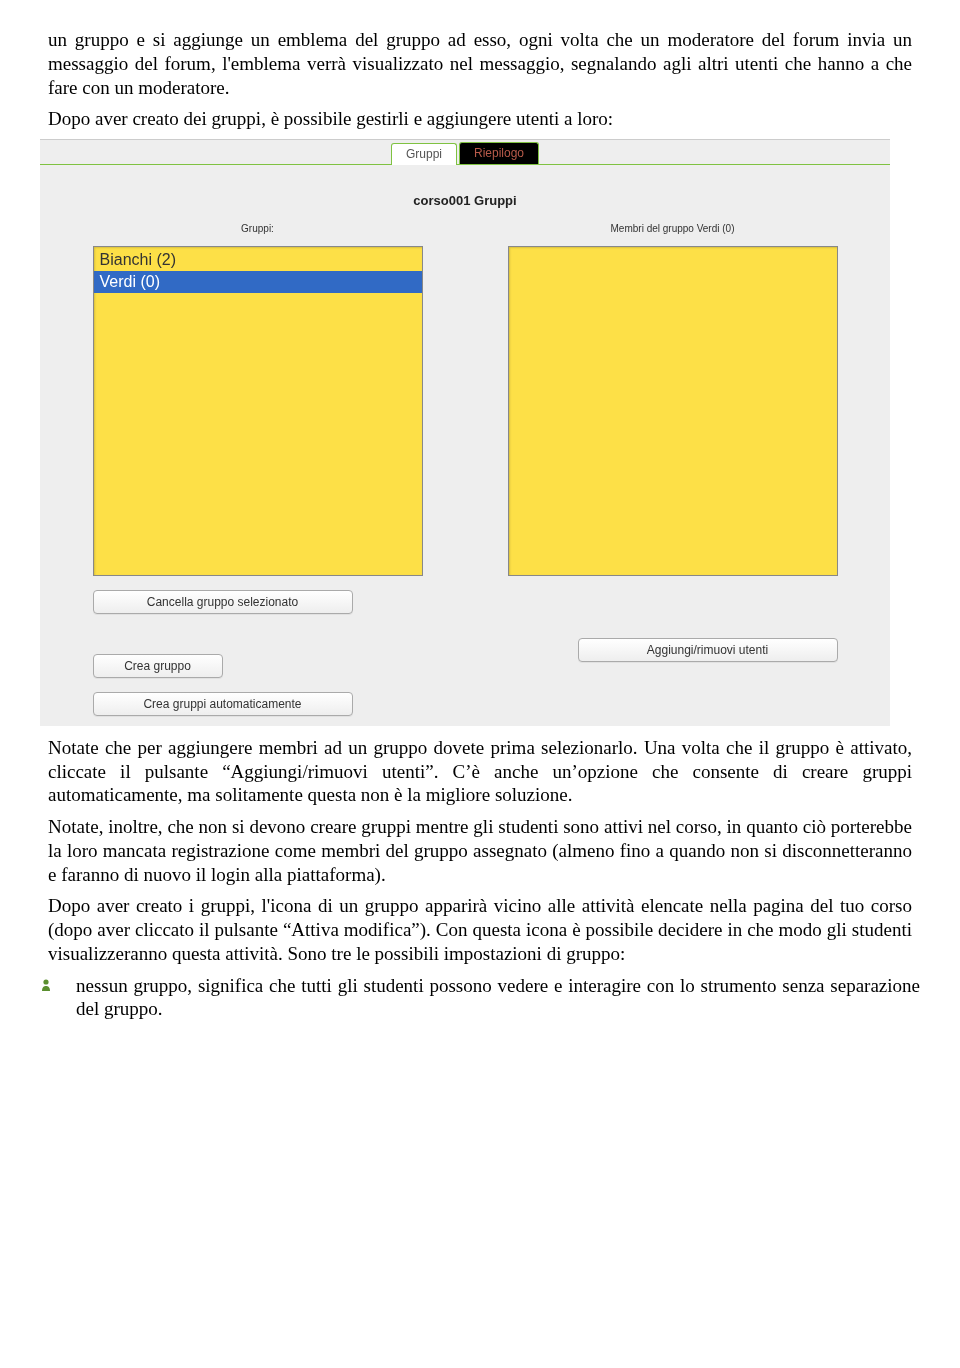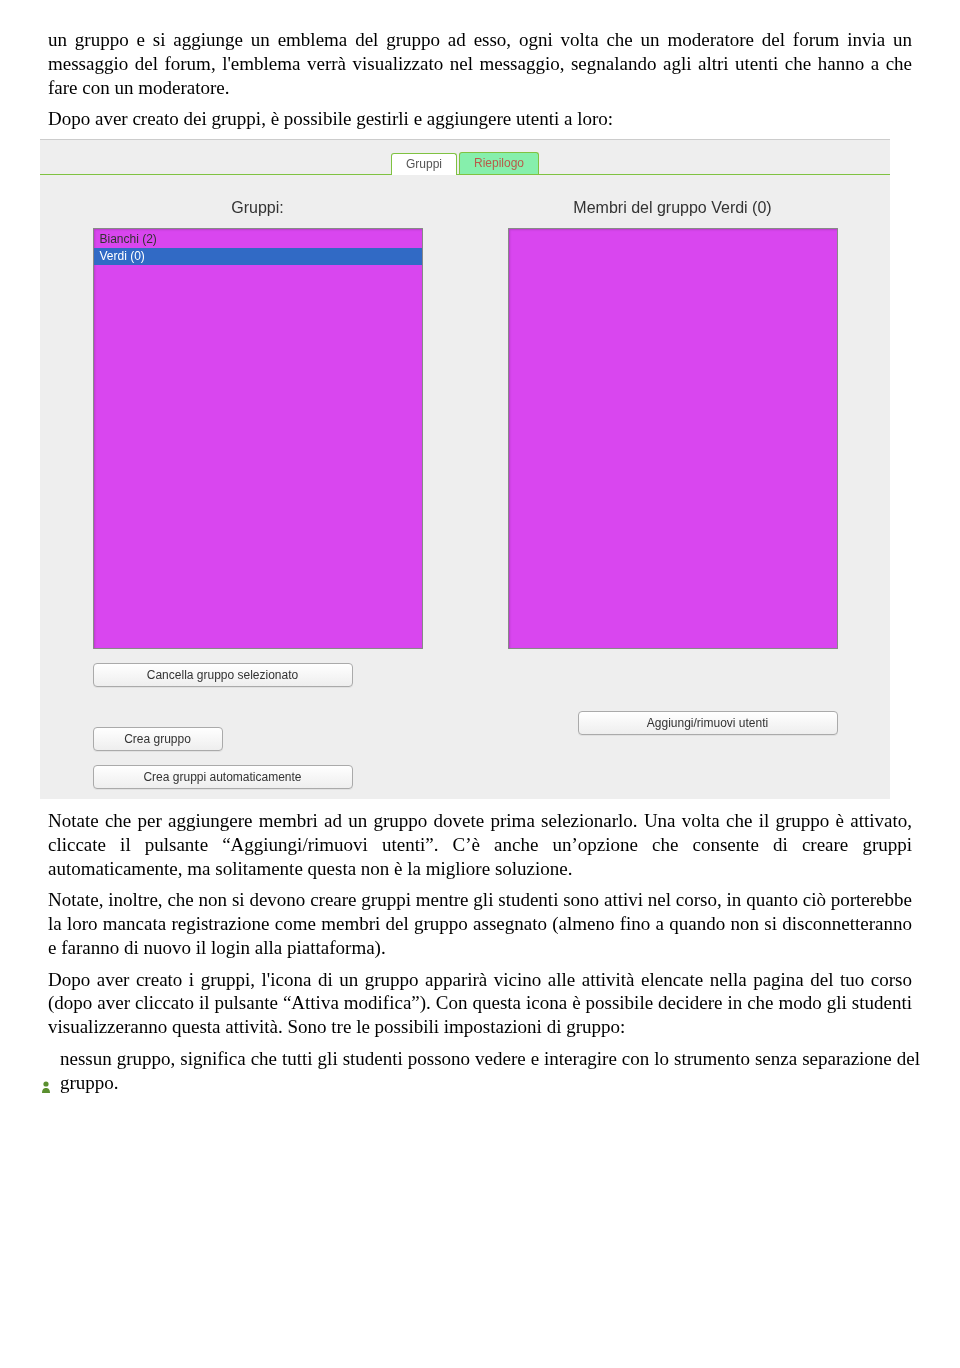--- a/index.html
+++ b/index.html
@@ -24,24 +24,24 @@
     font-family: Verdana, Arial, sans-serif;
     font-size: 12px;
     color: #333;
     width: 850px;
   }
   .tabs {
     display: flex;
     justify-content: center;
     gap: 0;
     border-bottom: 1px solid #7fc241;
-    padding-top: 12px;
+    padding-top: 2px;
   }
   .tab {
-    background: #86efac;
+    background: #000000;
     border: 1px solid #7fc241;
     border-bottom: none;
     padding: 3px 14px 3px 14px;
     font-size: 12px;
     color: #555;
     margin: 0 1px;
     border-radius: 3px 3px 0 0;
   }
   .tab.active {
     background: #fff;
@@ -61,34 +61,33 @@
     gap: 40px;
     padding: 4px 30px 10px 30px;
   }
   .col {
     flex: 1;
     display: flex;
     flex-direction: column;
     align-items: center;
   }
   .col-label {
-    font-size: 16px;
+    font-size: 10px;
     color: #333;
     margin-bottom: 10px;
     text-align: center;
-    margin-top: 19px;
   }
   .listbox {
     width: 330px;
-    height: 421px;
-    background: #d946ef;
+    height: 330px;
+    background: #fde047;
     border: 1px solid #888;
     box-shadow: inset 1px 1px 2px rgba(0,0,0,0.15);
     font-family: Arial, sans-serif;
-    font-size: 12px;
+    font-size: 16px;
     padding: 2px 0;
     box-sizing: border-box;
     overflow: hidden;
   }
   .list-item {
     padding: 1px 6px;
     white-space: nowrap;
   }
   .list-item.selected {
     background: #316ac5;
@@ -116,22 +115,22 @@
   }
   .right-buttons {
     display: flex;
     flex-direction: column;
     align-items: flex-end;
     width: 330px;
     margin-top: 48px;
   }
   .bullet-row {
     display: flex;
-    align-items: flex-end;
-    gap: 8px;
+    align-items: flex-start;
+    gap: 24px;
     text-align: justify;
   }
   .bullet-icon {
     flex: 0 0 auto;
     width: 12px;
     height: 14px;
     margin-top: 4px;
     display: inline-flex;
     align-items: center;
     justify-content: center;
@@ -143,20 +142,21 @@
 
 <p class="para">un gruppo e si aggiunge un emblema del gruppo ad esso, ogni volta che un moderatore del forum invia un messaggio del forum, l'emblema verrà visualizzato nel messaggio, segnalando agli altri utenti che hanno a che fare con un moderatore.</p>
 <p class="para">Dopo aver creato dei gruppi, è possibile gestirli e aggiungere utenti a loro:</p>
 
 <div class="screenshot">
   <div class="tabs">
     <div class="tab active">Gruppi</div>
     <div class="tab inactive"><a>Riepilogo</a></div>
   </div>
 
+  <div class="section-title">corso001 Gruppi</div>
 
   <div class="columns">
     <div class="col">
       <div class="col-label">Gruppi:</div>
       <div class="listbox">
         <div class="list-item">Bianchi (2)</div>
         <div class="list-item selected">Verdi (0)</div>
       </div>
       <div class="left-buttons">
         <button class="btn">Cancella gruppo selezionato</button>

